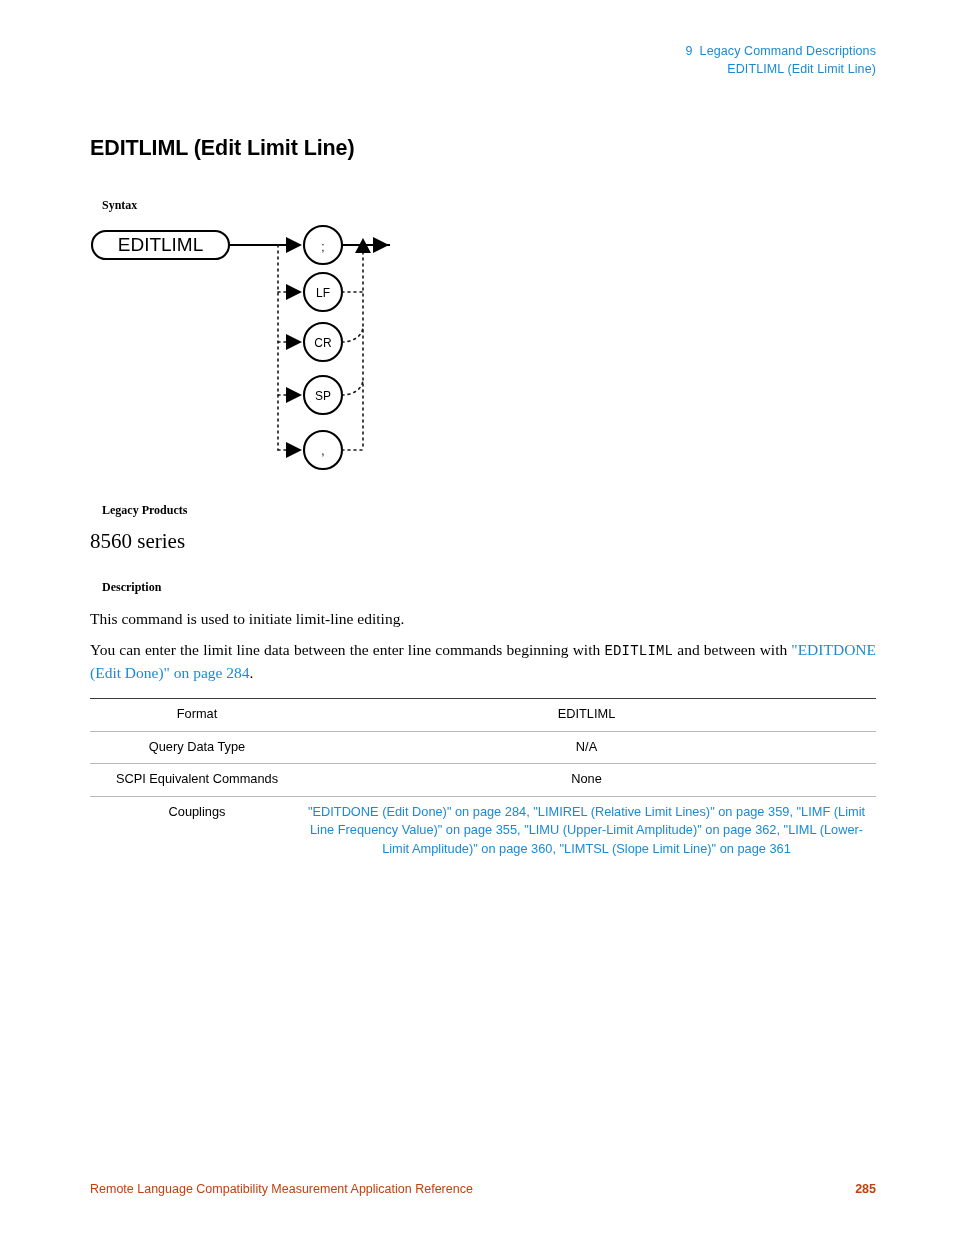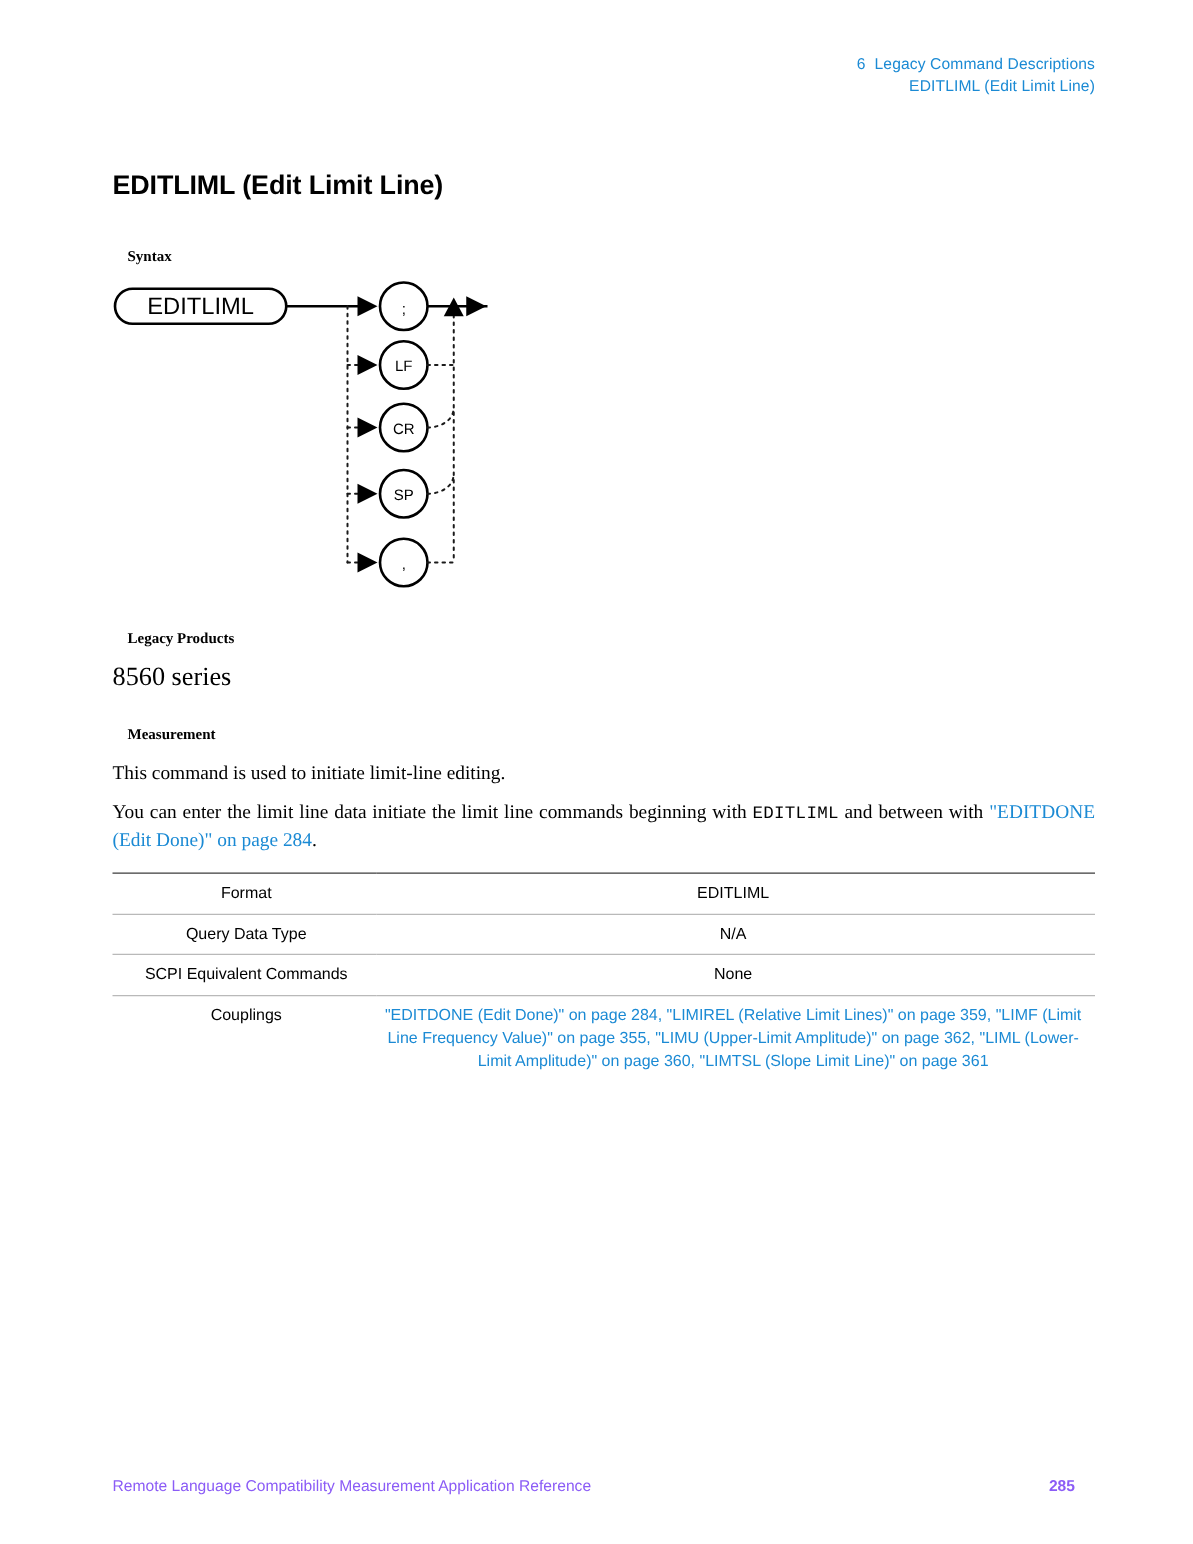--- a/index.html
+++ b/index.html
@@ -117,36 +117,36 @@
   .spec-table tr td { border-bottom: 1.1px solid #b9b9b9; }
   .spec-table tr.row-last td { border-bottom: none; }
   .spec-table td.lbl { width: 208px; padding-left: 3px; }
   .spec-table td.val { padding-right: 4px; }
   .spec-table td.val.links { color: #1b8ad4; }
 
   
   .page-footer {
     position: absolute;
     left: 90px;
-    right: 94px;
+    right: 78px;
     top: 1182px;
     font-family: "Liberation Sans", sans-serif;
     font-size: 12.5px;
-    color: #8b5cf6;
+    color: #c2410c;
     display: flex;
     justify-content: space-between;
     align-items: flex-end;
   }
   .page-footer .foot-num { font-weight: bold; }
 </style>
 </head>
 <body>
 
 <div class="page-header">
-  <span class="hdr-line">6  Legacy Command Descriptions</span>
+  <span class="hdr-line">9  Legacy Command Descriptions</span>
   <span class="hdr-line">EDITLIML (Edit Limit Line)</span>
 </div>
 
 <div class="content">
 
   <h1 class="doc-title">EDITLIML (Edit Limit Line)</h1>
 
   <h2 class="section-head s-syntax">Syntax</h2>
 
   <div class="syntax-diagram">
@@ -212,25 +212,25 @@
         <circle cx="233" cy="230" r="19" class="circ"></circle>
         <text x="233" y="235" class="tok">,</text>
         <path class="dot" d="M252,230 L273,230"></path>
       </g>
     </svg>
   </div>
 
   <h2 class="section-head s-legacy">Legacy Products</h2>
   <p class="body-text legacy-prod">8560 series</p>
 
-  <h2 class="section-head s-descr">Measurement</h2>
+  <h2 class="section-head s-descr">Description</h2>
 
   <p class="body-text desc-1">This command is used to initiate limit-line editing.</p>
 
-  <p class="body-text desc-2"><span>You can enter the limit line data initiate the limit line commands beginning with </span><code class="mono">EDITLIML</code><span> and between with </span><a class="xref" href="#">"EDITDONE (Edit Done)" on page 284</a><span>.</span></p>
+  <p class="body-text desc-2"><span>You can enter the limit line data between the enter line commands beginning with </span><code class="mono">EDITLIML</code><span> and between with </span><a class="xref" href="#">"EDITDONE (Edit Done)" on page 284</a><span>.</span></p>
 
   <table class="spec-table">
     <tbody>
       <tr class="row-top">
         <td class="lbl">Format</td>
         <td class="val">EDITLIML</td>
       </tr>
       <tr>
         <td class="lbl">Query Data Type</td>
         <td class="val">N/A</td>

